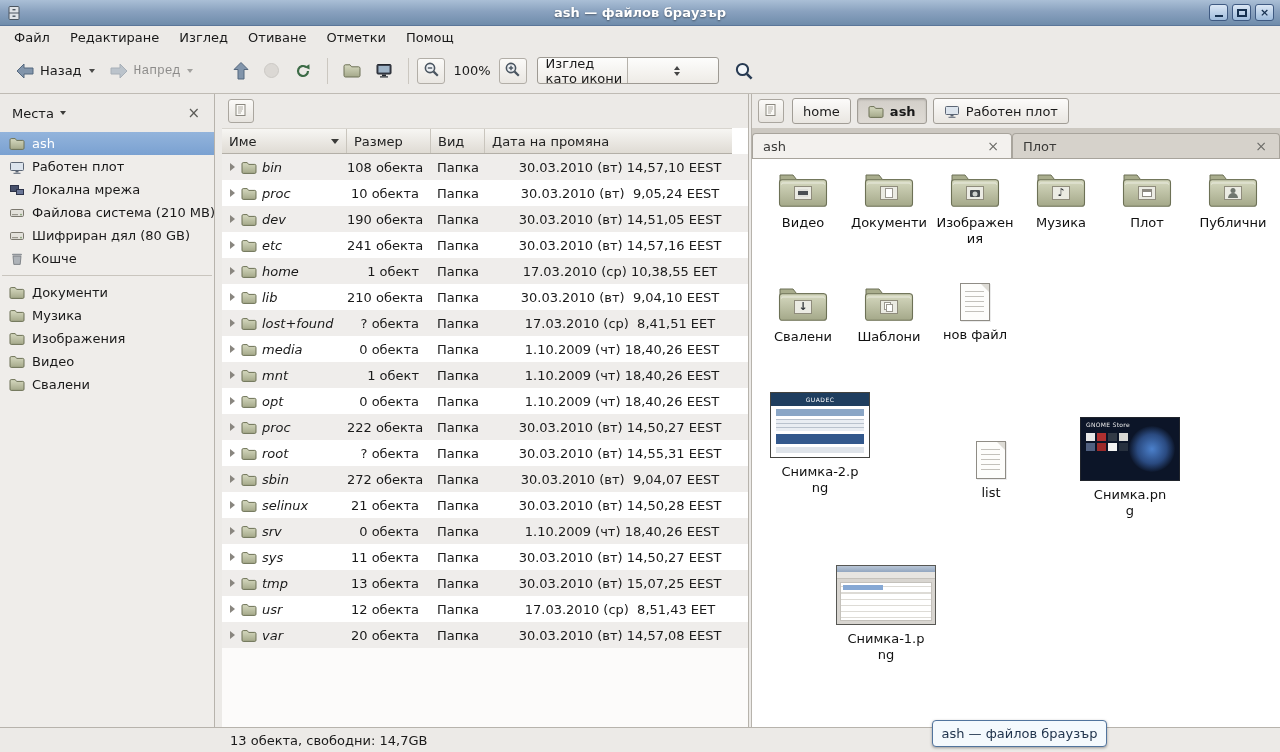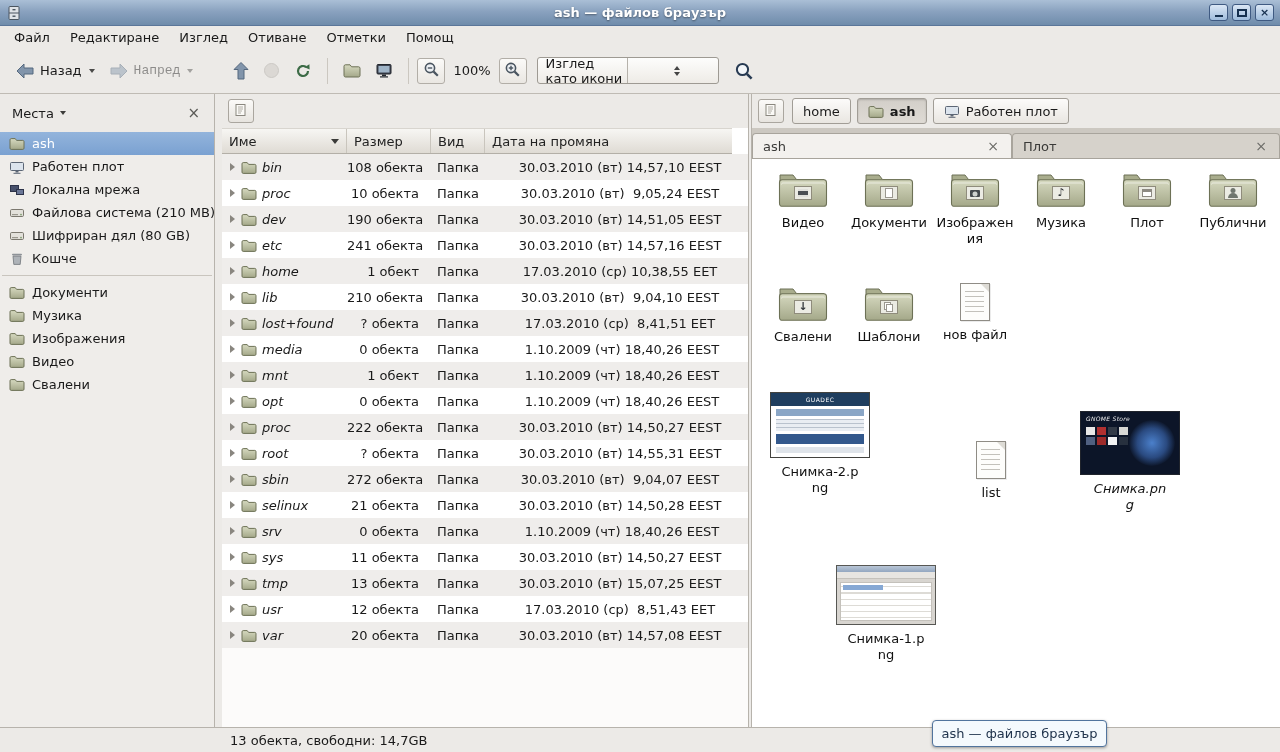--- a/index.html
+++ b/index.html
@@ -101,21 +101,21 @@
   .iconview{position:absolute;top:65px;left:0;right:0;bottom:0;background:#fff;overflow:hidden;}
   .icon-row{position:absolute;left:0;right:0;display:flex;padding-left:8px;}
   .row1{top:10px;}
   .row2{top:124px;}
   .icon-row .icon-item{width:86px;}
   .icon-item{display:flex;flex-direction:column;align-items:center;gap:6px;}
   .icon-label{max-width:80px;text-align:center;line-height:1.25;overflow-wrap:anywhere;word-break:break-word;color:#111;}
   .icon-item.abs{position:absolute;}
   .pos-snimka-2{left:14px;top:233px;width:108px;}
   .pos-list{left:200px;top:282px;width:78px;}
-  .pos-snimka{left:322px;top:252px;width:112px;font-style:italic;}
+  .pos-snimka{left:322px;top:258px;width:112px;}
   .pos-snimka-1{left:78px;top:406px;width:112px;}
 
   .big-folder{position:relative;width:52px;height:40px;}
   .emblem{position:absolute;left:50%;top:60%;transform:translate(-50%,-50%);width:18px;height:14px;background:#ebebe3;border:1px solid #8f8c7c;}
   .em-film::before{content:"";position:absolute;inset:2px 3px;background:#4a4e52;border-top:2px solid #dfdfda;border-bottom:2px solid #dfdfda;}
   .em-paper::before{content:"";position:absolute;inset:1px 4px;background:#fff;border:1px solid #9a978f;}
   .em-camera::before{content:"";position:absolute;inset:3px 3px 2px;background:#45494d;border-radius:1px;}
   .em-camera::after{content:"";position:absolute;width:5px;height:5px;border-radius:50%;left:50%;top:55%;transform:translate(-50%,-50%);background:#cfd2cf;}
   .em-music::before{content:"♪";position:absolute;left:50%;top:50%;transform:translate(-50%,-55%);font-size:11px;color:#2f3337;}
   .em-window::before{content:"";position:absolute;inset:2px 3px;background:#fff;border:1px solid #8d8a82;border-top-width:3px;}

